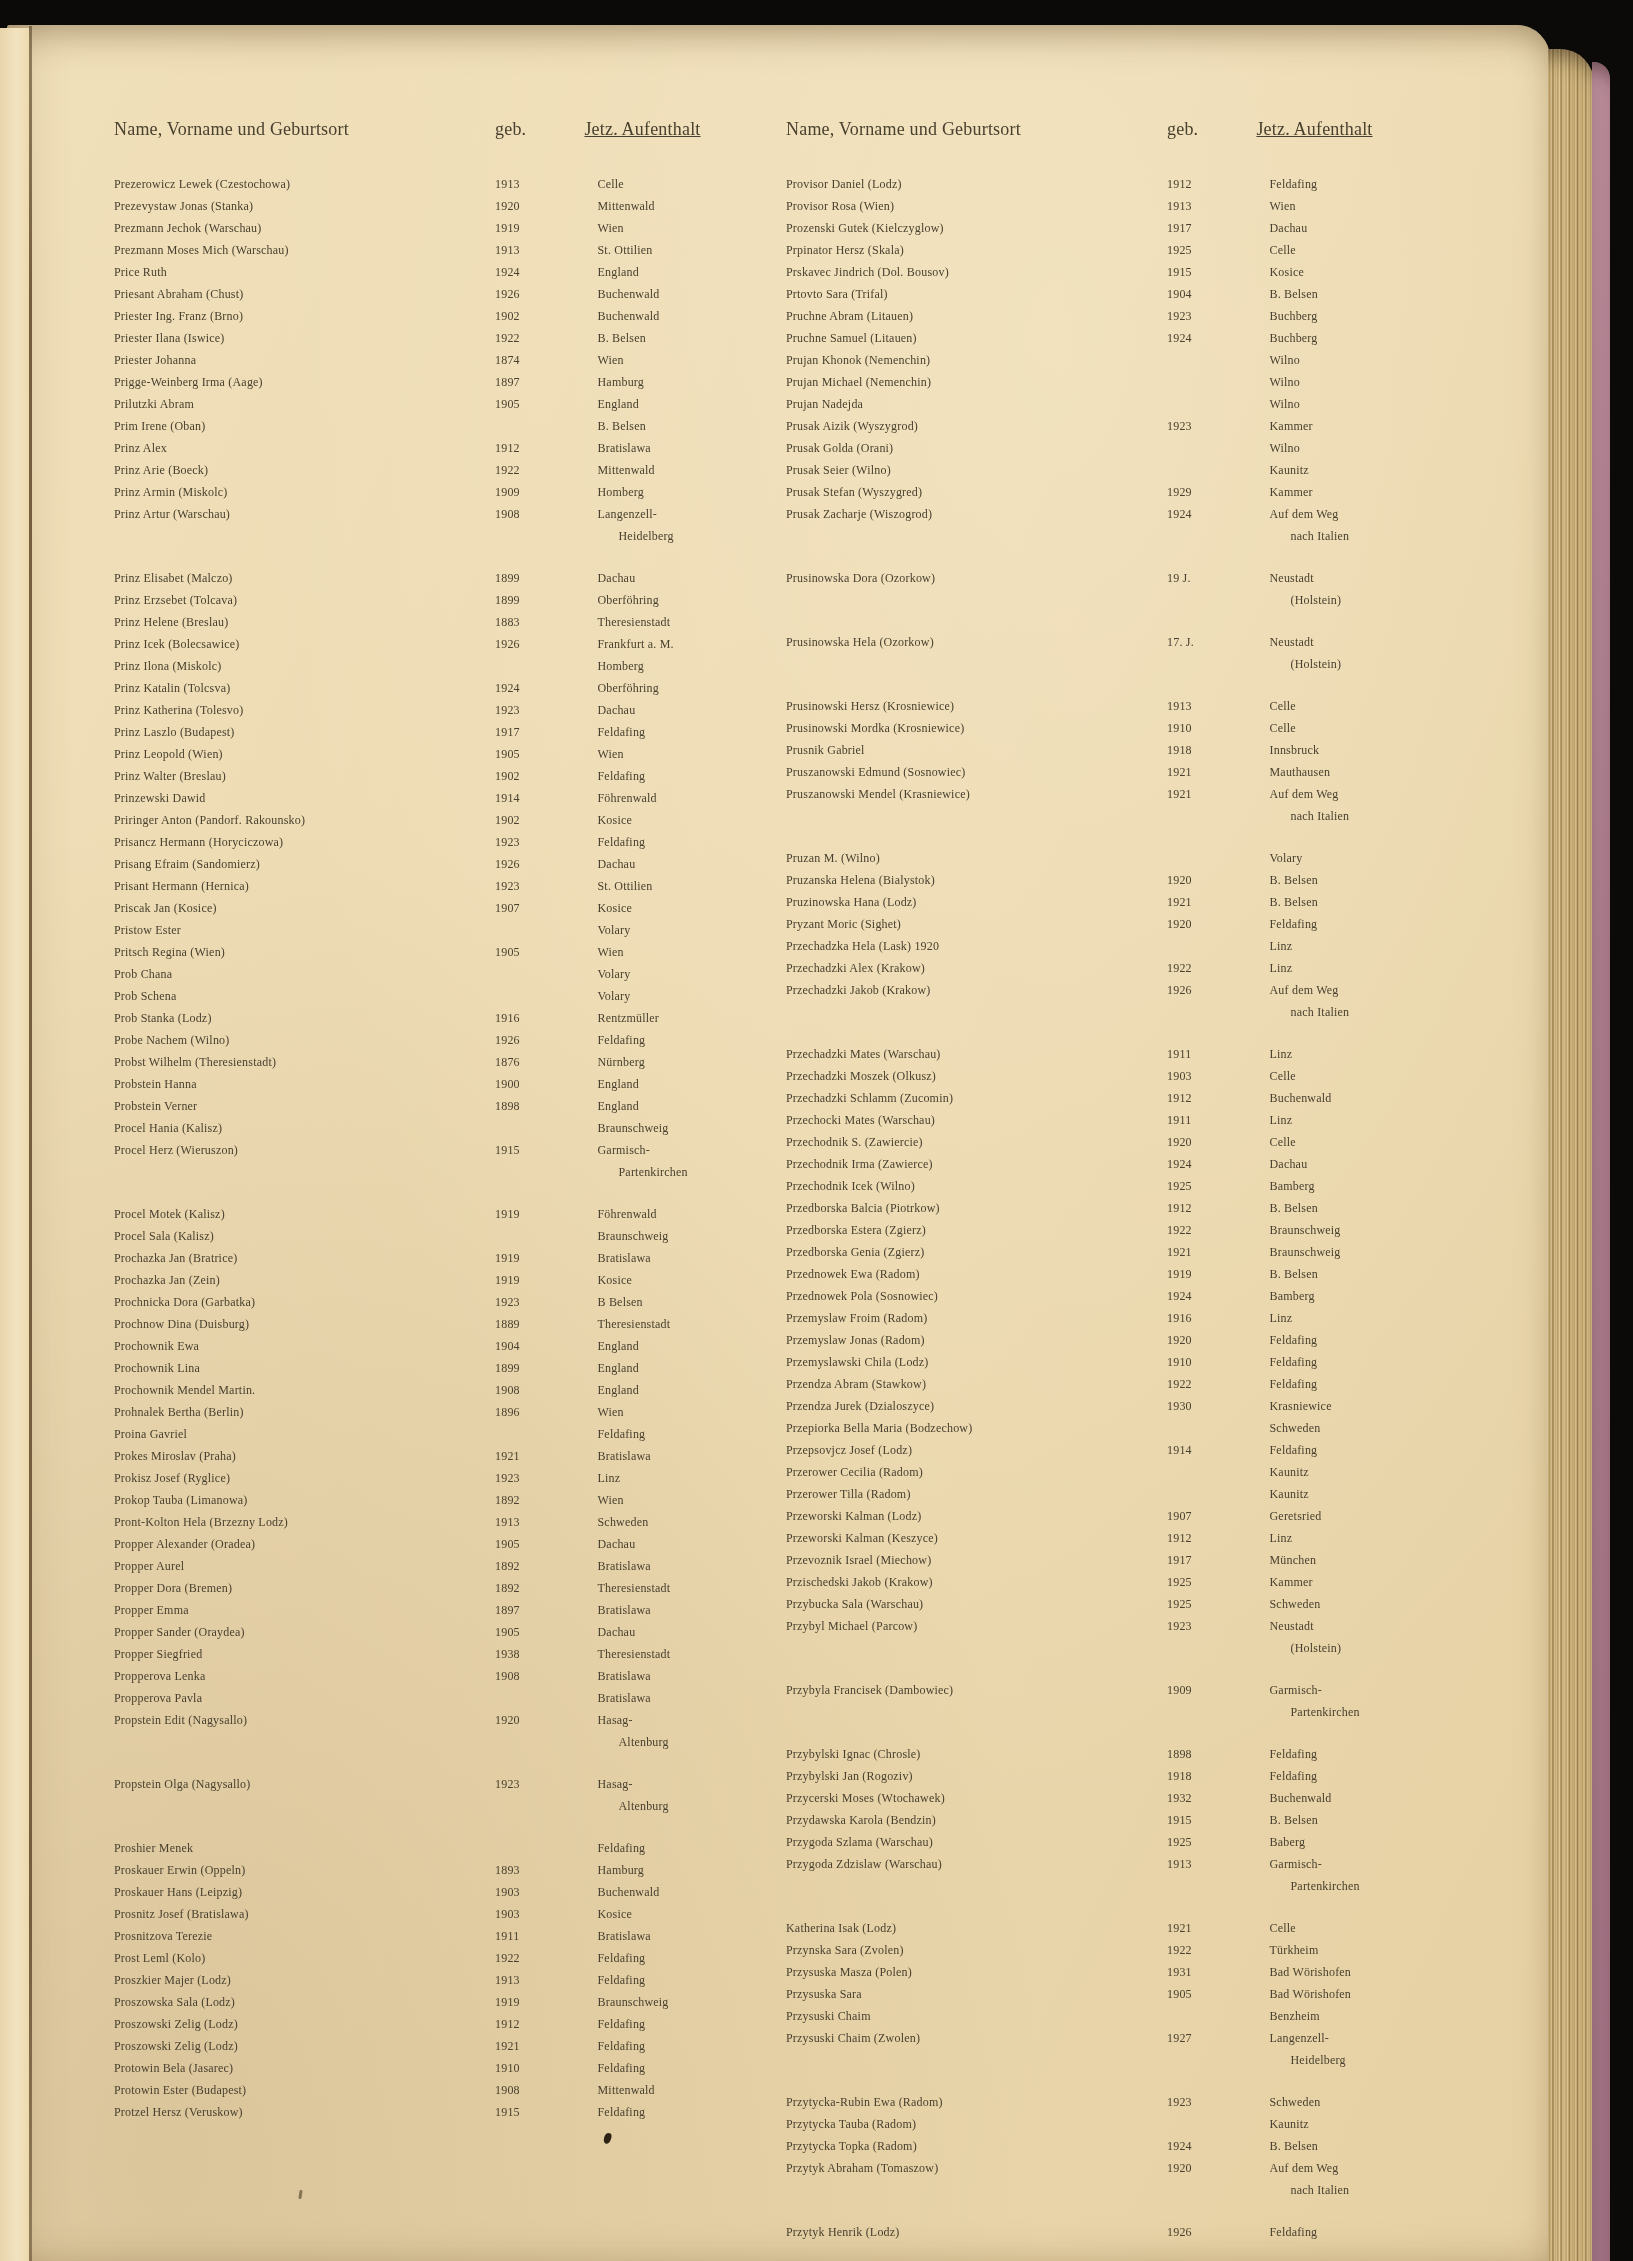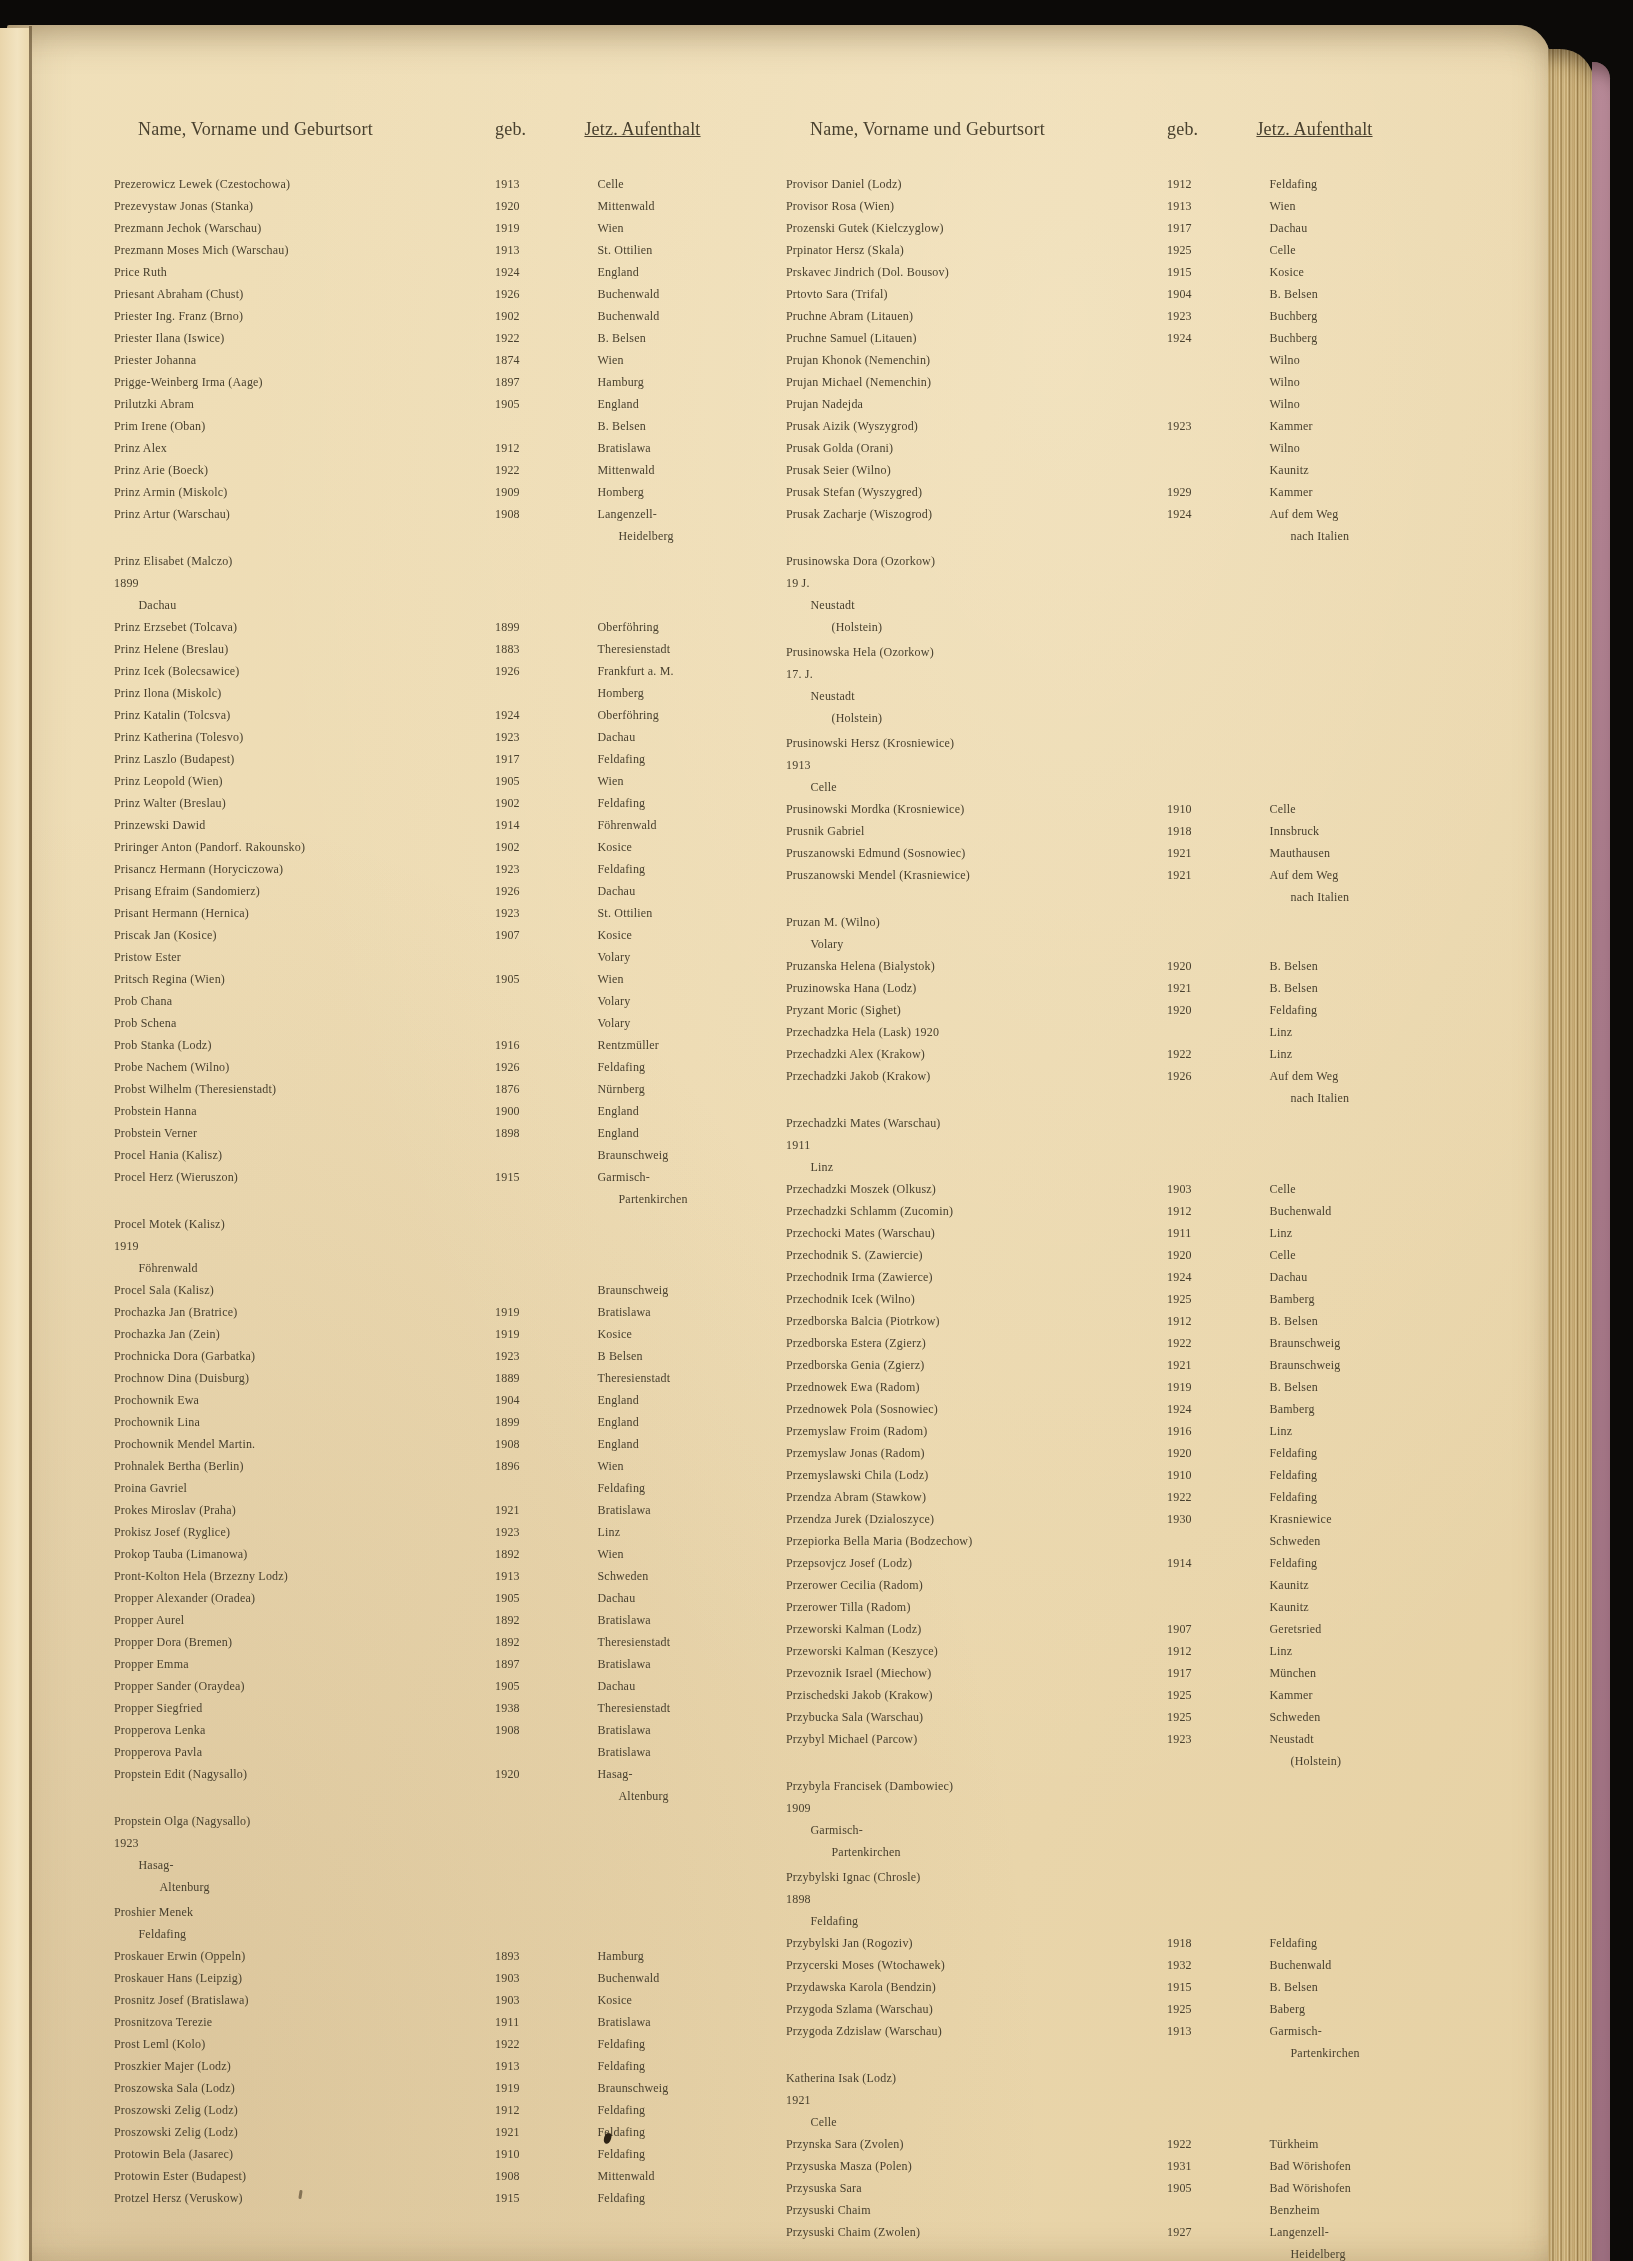--- a/index.html
+++ b/index.html
@@ -35,27 +35,27 @@
   .cover-edge{position:absolute;left:1592px;top:62px;width:18px;height:2199px;
               border-top-right-radius:16.3px;
               background:linear-gradient(180deg,#b88a98 0%,#a87a8a 40%,#9d6f80 100%);
               box-shadow: inset 0 18px 18px -11.4px rgba(40,20,20,0.5);}
 
   
   .header-row,.col{color:var(--ink,#49412f);}
   .header-row{position:absolute;top:119px;display:flex;width:663px;
               font-size:18px;letter-spacing:0.2px;}
   #hdr-left{left:114px;} #hdr-right{left:786px;}
-  .h-name{flex:1;margin-left:24px;} .h-geb{width:78px;} .h-ort{width:204px;padding-left:11.4px;box-sizing:border-box;text-decoration:underline;}
+  .h-name{flex:1;} .h-geb{width:78px;} .h-ort{width:204px;padding-left:11.4px;box-sizing:border-box;text-decoration:underline;}
 
   .col{position:absolute;top:173px;width:663px;font-size:12px;line-height:22px;
        letter-spacing:0.2px;}
   #col-left{left:114px;} #col-right{left:786px;}
   .row{display:flex;align-items:flex-start;}
-  .row.gap{margin-top:3px;flex-direction:column;}
+  .row.gap{margin-top:20px;}
   .c-name{flex:1;white-space:nowrap;}
   .c-geb{width:78px;}
   .c-ort{width:204px;padding-left:24.5px;box-sizing:border-box;}
   .ort2{display:block;padding-left:21px;white-space:nowrap;}
 
   
   .ink-blot{position:absolute;left:604px;top:2133px;width:7.3px;height:11.4px;
             background:#2d2315;border-radius:55% 40% 60% 50%;transform:rotate(14deg);}
   .ink-speck{position:absolute;left:299px;top:2190px;width:3.3px;height:9px;
              background:rgba(60,45,25,0.55);border-radius:1.6px;transform:rotate(9deg);}

